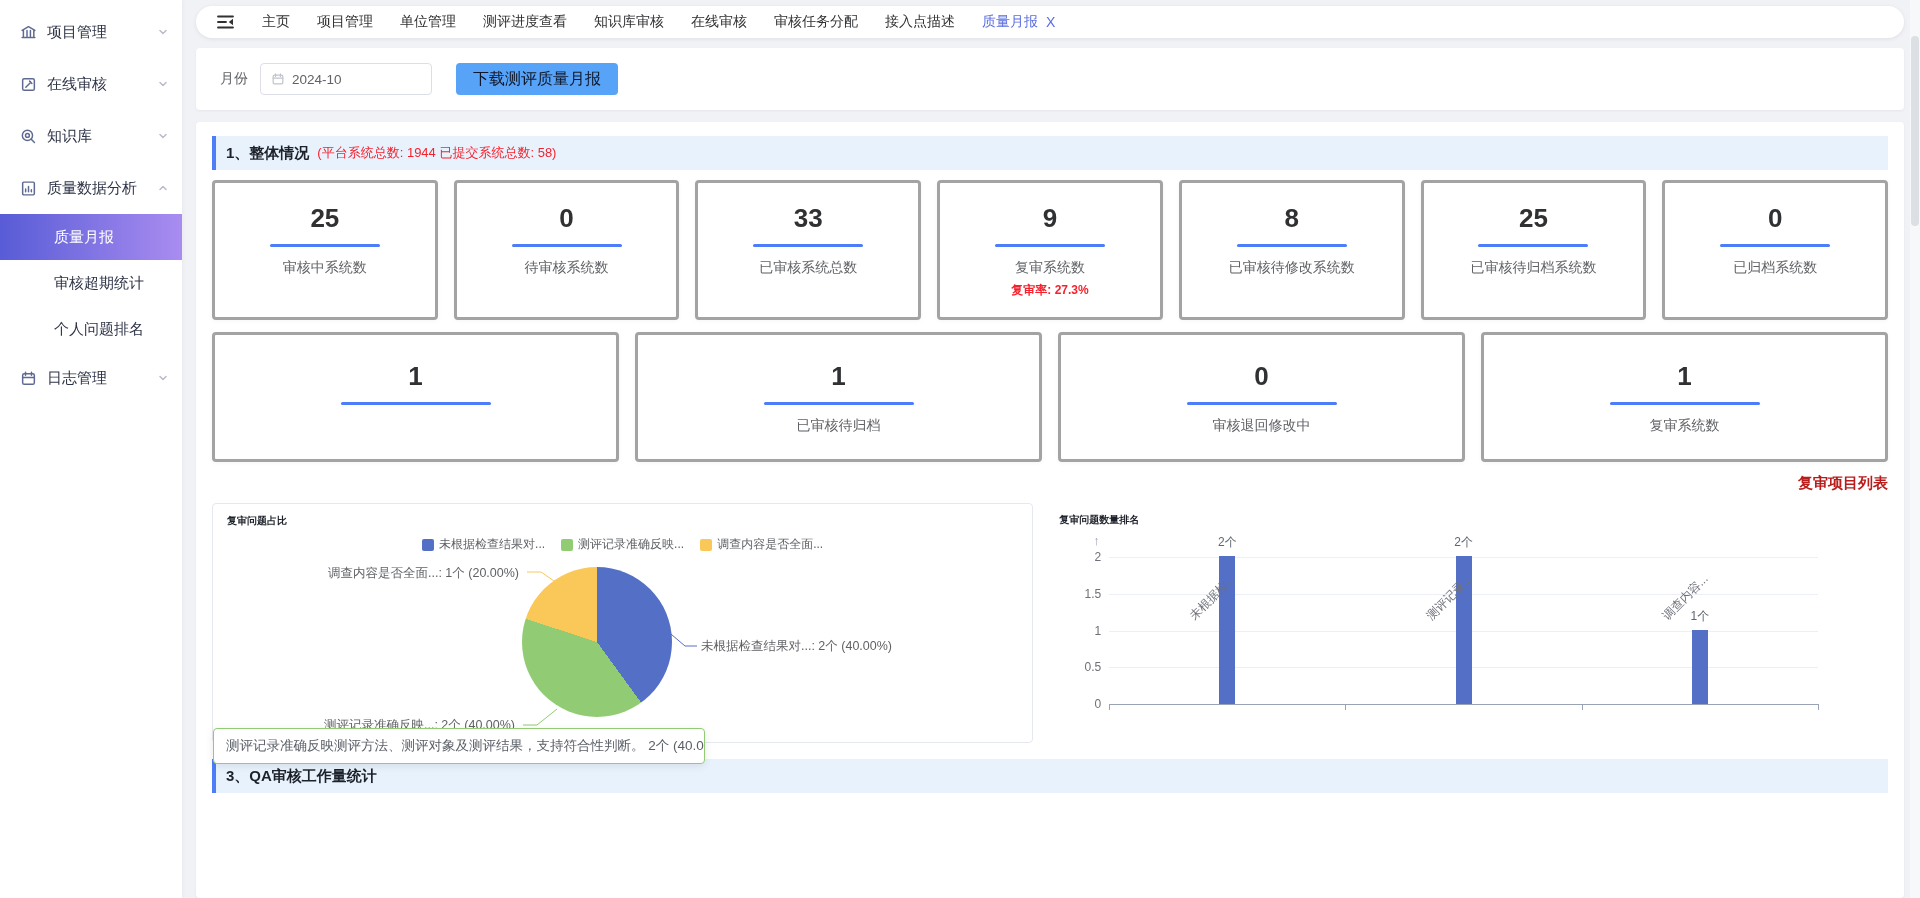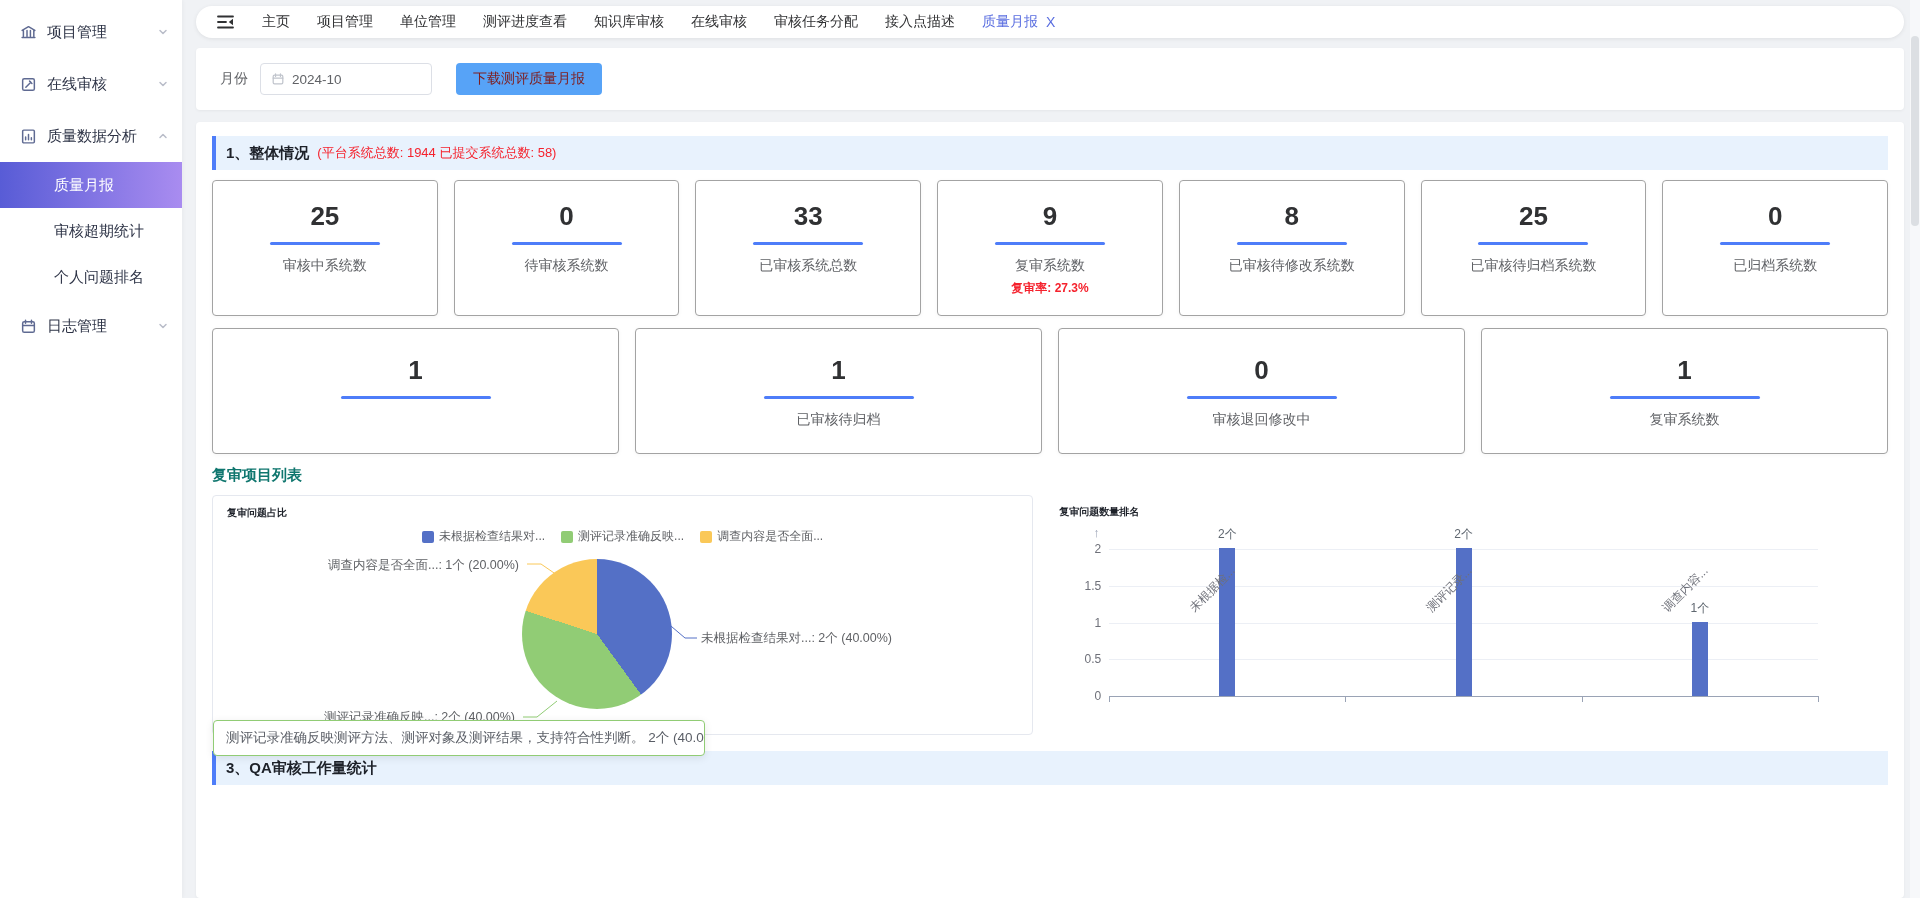--- a/index.html
+++ b/index.html
@@ -23,38 +23,38 @@
 
   .navbar { height:32px; background:#fff; border-radius:16px; display:flex; align-items:center; padding:0 20px; gap:27px; box-shadow:0 1px 4px rgba(0,0,0,.08); flex:0 0 32px; }
   .navtab { font-size:14px; color:#303133; cursor:pointer; white-space:nowrap; }
   .navtab.active { color:#5a6ee0; display:flex; gap:8px; align-items:center; }
   .ham { width:19px; height:16px; cursor:pointer; }
 
   .filter-card { margin-top:10px; background:#fff; border-radius:4px; height:62px; display:flex; align-items:center; padding:0 24px; box-shadow:0 1px 3px rgba(0,0,0,.05); flex:0 0 62px; }
   .filter-label { font-size:14px; color:#606266; margin-right:12px; }
   .month-box { width:172px; height:32px; border:1px solid #dcdfe6; border-radius:4px; background:#fff; display:flex; align-items:center; padding:0 10px; gap:7px; }
   .month-box input { border:none; outline:none; width:100%; font-size:13.5px; color:#606266; font-family:inherit; background:transparent; }
-  .dl-btn { margin-left:24px; height:32px; padding:0 17px; background:#57a3f7; color:#7f1d1d; border:none; border-radius:4px; font-size:14px; font-family:inherit; cursor:pointer; }
+  .dl-btn { margin-left:24px; height:32px; padding:0 17px; background:#57a3f7; color:#0f172a; border:none; border-radius:4px; font-size:16px; font-family:inherit; cursor:pointer; }
 
   .big-card { margin:12px 0 0; background:#fff; border-radius:4px; padding:14px 16px; flex:1; overflow:hidden; box-shadow:0 1px 3px rgba(0,0,0,.05); }
 
   .sec-head { height:34px; background:#e8f2fd; border-left:4px solid #4e7df9; display:flex; align-items:center; padding:0 10px; }
   .sec-title { font-size:15px; font-weight:bold; color:#1d2129; }
   .sec-sub { font-size:13px; color:#f5222d; margin-left:8px; }
 
   .cards-row { display:flex; gap:16px; margin:10px 0 12px; }
-  .stat-card { flex:1; border:1px solid #a3a3a3; border-radius:4px; box-shadow:0 1px 4px rgba(0,0,0,.04); text-align:center; padding:20px 0 18px; background:#fff; }
+  .stat-card { flex:1; border:3px solid #a3a3a3; border-radius:4px; box-shadow:0 1px 4px rgba(0,0,0,.04); text-align:center; padding:20px 0 18px; background:#fff; }
   .stat-val { font-size:26px; font-weight:bold; color:#303133; }
   .stat-line { height:3px; background:#4e7df9; border-radius:2px; margin:10px auto 12px; width:110px; }
   .row2 .stat-line { width:150px; }
   .row2 .stat-card { padding:26px 0 24px; }
   .stat-lbl { font-size:14px; color:#606266; }
   .stat-sub { font-size:12px; color:#f5222d; font-weight:bold; margin-top:5px; }
 
-  .tbl-title { font-size:15px; font-weight:bold; color:#0f766e; margin:4px 0 8px; }
+  .tbl-title { font-size:15px; font-weight:bold; color:#b91c1c; margin:4px 0 8px;text-align:right; }
   table.review { width:100%; border-collapse:collapse; font-size:14px; table-layout:fixed; }
   table.review th { background:#e9edf6; color:#8d95a9; font-weight:normal; height:37px; text-align:center; }
   table.review td { border:1px solid #ebeef5; color:#606266; height:38px; text-align:center; }
   .col-no { width:13%; } .col-sys { width:19%; } .col-mgr { width:6.5%; }
 
   
   .charts-row { display:flex; gap:26px; margin-top:10px; height:240px; }
   .pie-panel { flex:0 0 49%; border:1px solid #e5e8ef; border-radius:4px; position:relative; padding:10px 14px; }
   .chart-title { font-size:10px; font-weight:bold; color:#1d2129; }
   .legend { display:flex; justify-content:center; gap:16px; margin-top:8px; }
@@ -97,20 +97,31 @@
     <svg class="chev chevs" viewBox="0 0 10 10">
         <path d="M2 3.5 L5 6.5 L8 3.5"></path>
       </svg>
   </div>
   <div class="side-item">
     <svg class="ic stroke" viewBox="0 0 16 16">
         <rect x="2.5" y="2.5" width="11" height="11" rx="1.5"></rect>
         <path d="M5.5 10.5 L10.2 5.8 M9 4.8 L11.2 7"></path>
       </svg>
     <span class="lbl">在线审核</span>
+    <svg class="chev chevs" viewBox="0 0 10 10">
+        <path d="M2 3.5 L5 6.5 L8 3.5"></path>
+      </svg>
+  </div>
+  <div class="side-item">
+    <svg class="ic stroke" viewBox="0 0 16 16">
+        <circle cx="7" cy="7" r="4.8"></circle>
+        <circle cx="7" cy="7" r="1.8"></circle>
+        <path d="M10.6 10.6 L13.6 13.6"></path>
+      </svg>
+    <span class="lbl">知识库</span>
     <svg class="chev chevs" viewBox="0 0 10 10">
         <path d="M2 3.5 L5 6.5 L8 3.5"></path>
       </svg>
   </div>
   <div class="side-item">
     <svg class="ic stroke" viewBox="0 0 16 16">
         <rect x="2.5" y="2" width="11" height="12" rx="1"></rect>
         <path d="M5.3 11 V8.4 M8 11 V6 M10.7 11 V9.2"></path>
       </svg>
     <span class="lbl">质量数据分析</span>

